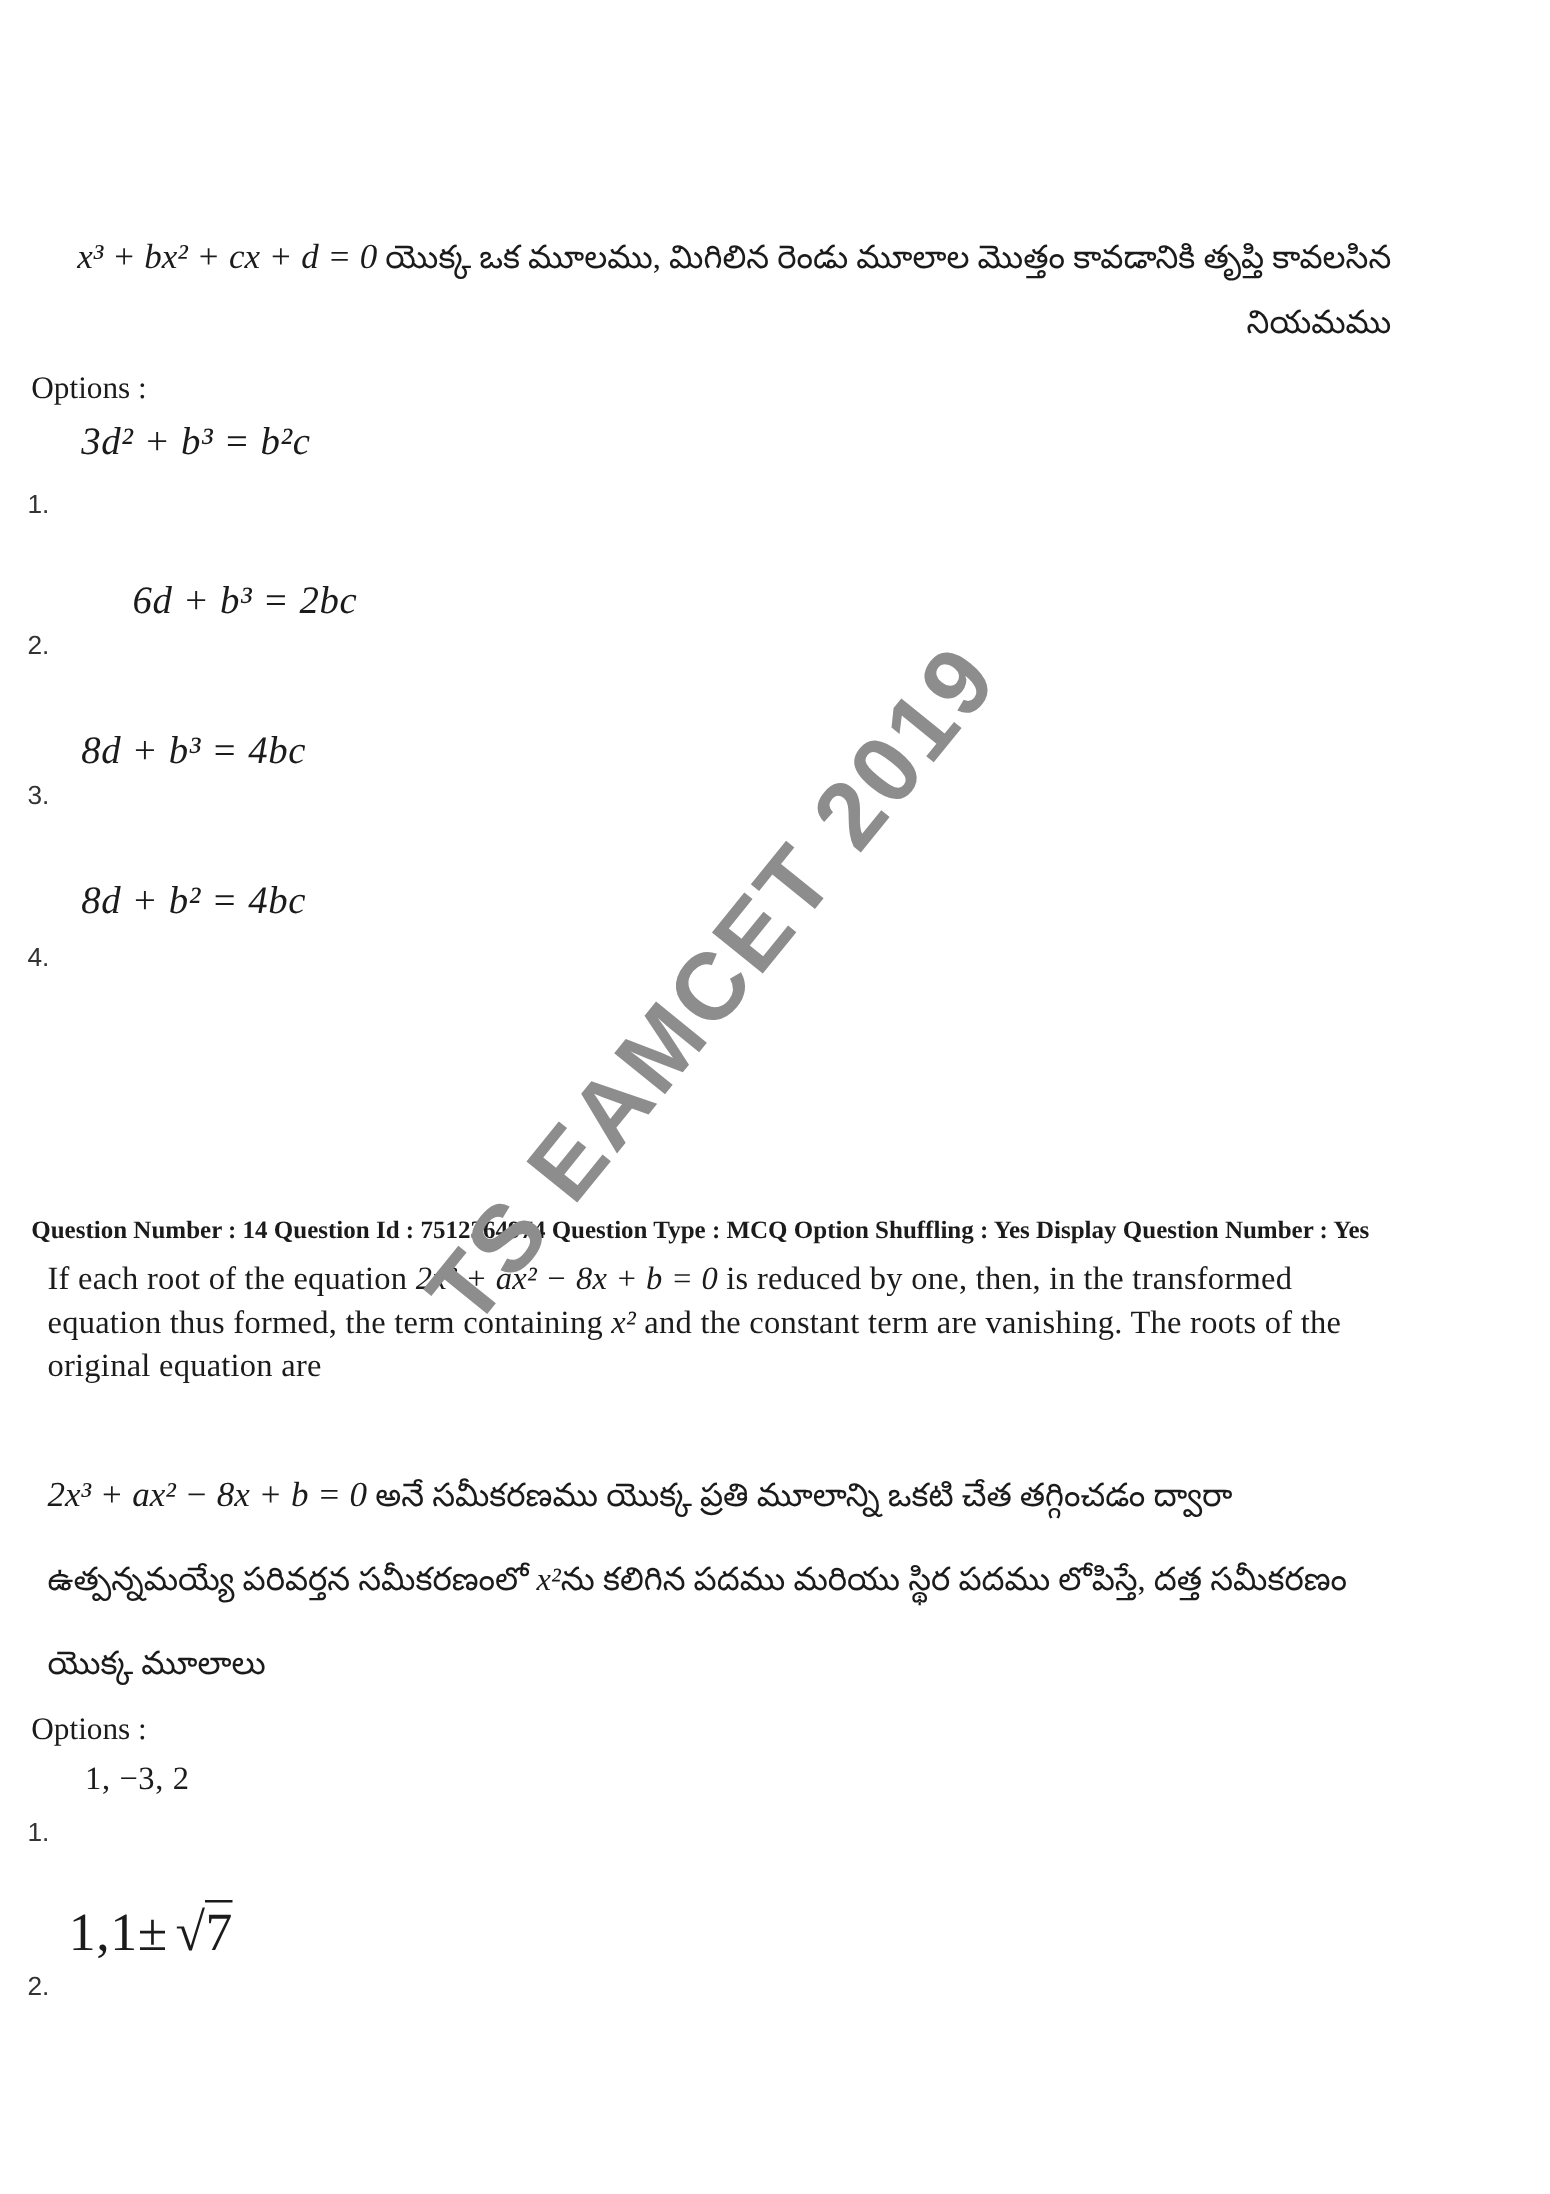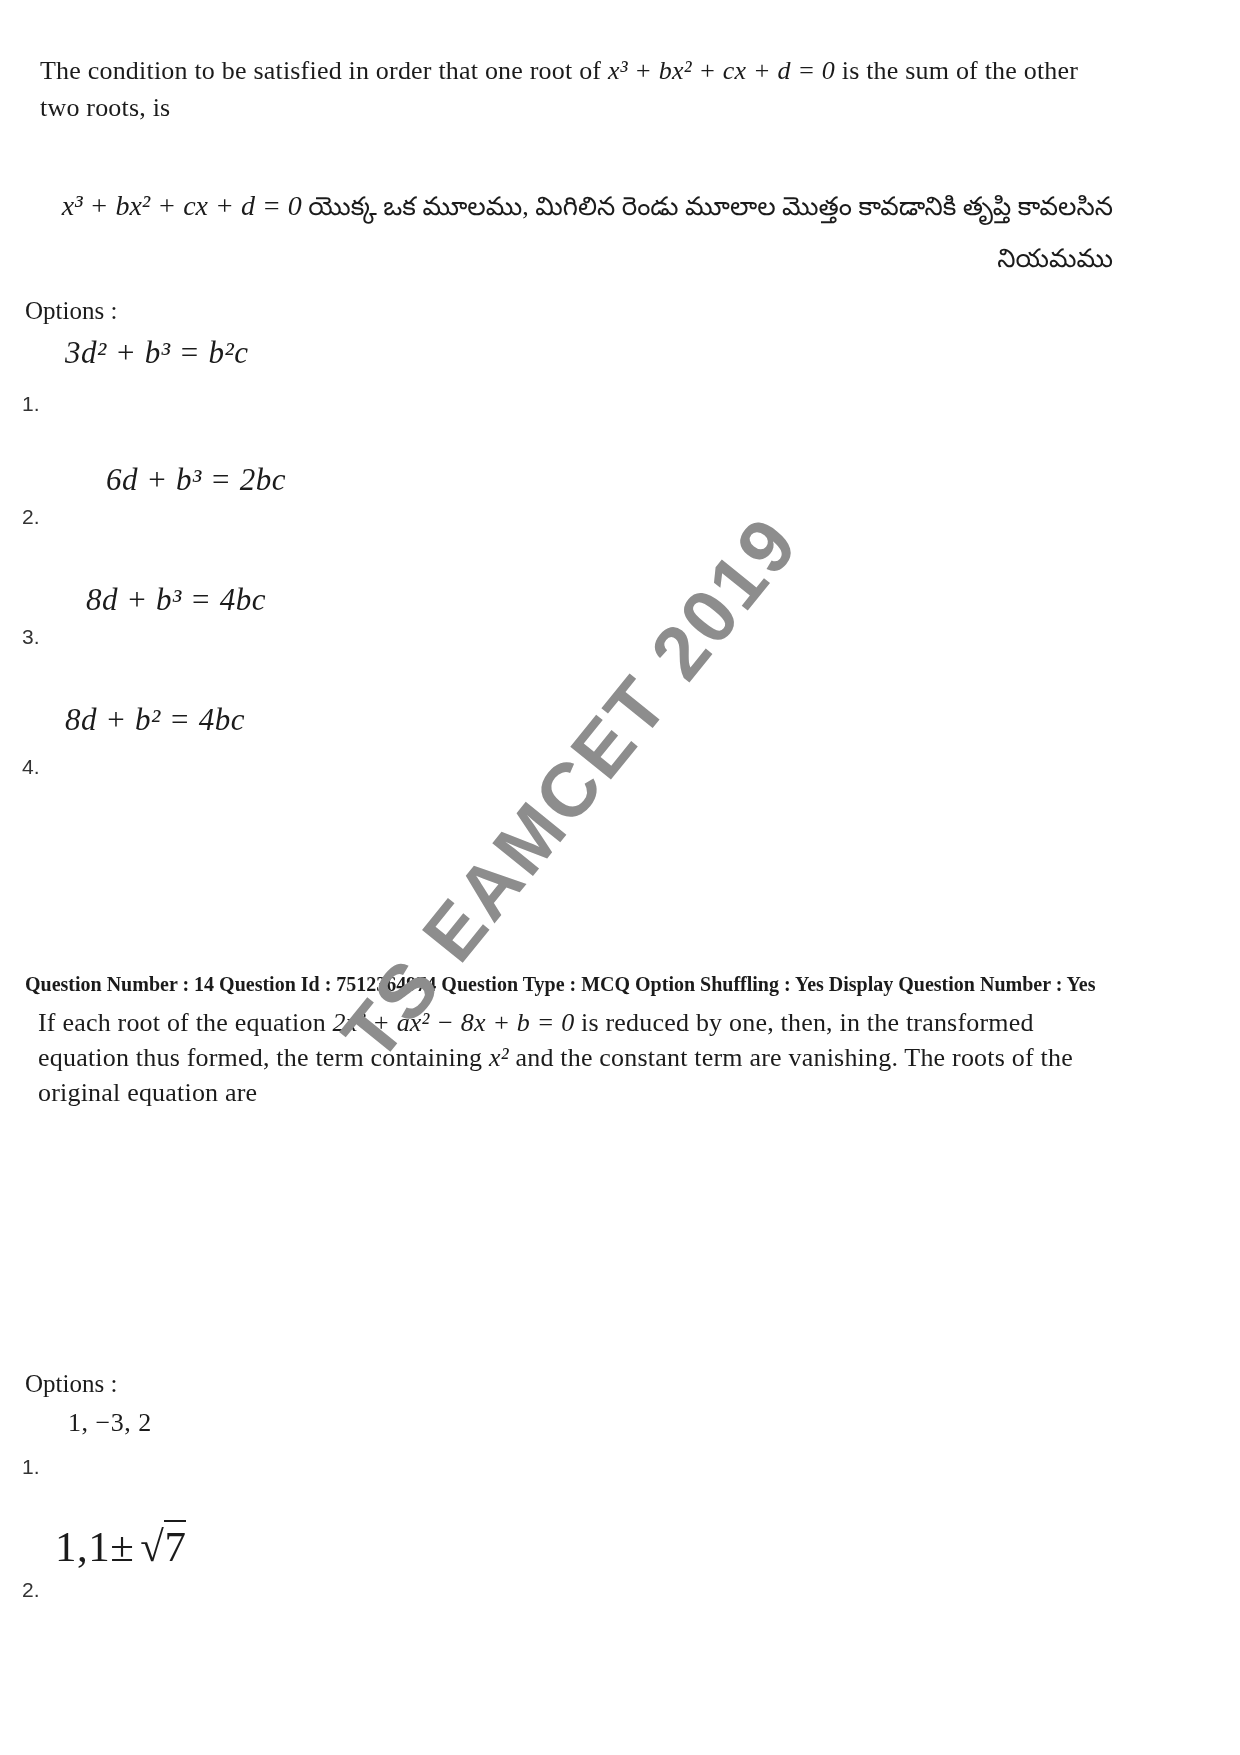--- a/index.html
+++ b/index.html
@@ -23,50 +23,50 @@
     font-size:76px; letter-spacing:3px; white-space:nowrap; z-index:6;
   }
   .radicand { border-top:2px solid #1b1b1b; padding-top:1px; }
   .rad-sign { margin-left:6px; }
 </style>
 </head>
 <body>
 
 <div class="page">
 
-  <div class="abs en-q" style="left:40px; top:52px;">
-    <span>The condition to be satisfied in order that one root of </span><span class="math">x³ + bx² + cx + d = 0</span><span> is the sum of the other two roots, is</span>
-  </div>
 
   <div class="abs te-q" style="left:38px; top:180px; line-height:52px;text-align:right;">
     <span class="math" style="font-size:28px;">x³ + bx² + cx + d = 0</span><span> యొక్క ఒక మూలము, మిగిలిన రెండు మూలాల మొత్తం కావడానికి తృప్తి కావలసిన నియమము</span>
   </div>
 
   <div class="abs options-label" style="left:25px; top:297px;">Options :</div>
 
   <div class="abs opt-formula" style="left:65px; top:335px;">3d² + b³ = b²c</div>
   <div class="abs opt-num" style="left:22px; top:392px;">1.</div>
 
   <div class="abs opt-formula" style="left:70px; top:462px;margin-left:36px;">6d + b³ = 2bc</div>
   <div class="abs opt-num" style="left:22px; top:505px;">2.</div>
 
-  <div class="abs opt-formula" style="left:65px; top:582px;margin-left:21px;">8d + b³ = 4bc</div>
+  <div class="abs opt-formula" style="left:65px; top:582px;">8d + b³ = 4bc</div>
   <div class="abs opt-num" style="left:22px; top:625px;">3.</div>
 
   <div class="abs opt-formula" style="left:65px; top:702px;">8d + b² = 4bc</div>
   <div class="abs opt-num" style="left:22px; top:755px;">4.</div>
 
   <div class="abs meta" style="left:25px; top:941px;">
     <div>Question Number : 14  Question Id : 7512364974  Question Type : MCQ  Option Shuffling : Yes  Display Question Number : Yes</div>
   </div>
 
   <div class="abs en-q" style="left:38px; top:1005px; line-height:35px;">
     <span>If each root of the equation </span><span class="math">2x³ + ax² − 8x + b = 0</span><span> is reduced by one, then, in the transformed equation thus formed, the term containing </span><span class="math">x²</span><span> and the constant term are vanishing. The roots of the original equation are</span>
   </div>
 
+  <div class="abs te-q" style="left:38px; top:1163px; line-height:67px;">
+    <span class="math" style="font-size:28px;">2x³ + ax² − 8x + b = 0</span><span> అనే సమీకరణము యొక్క ప్రతి మూలాన్ని ఒకటి చేత తగ్గించడం ద్వారా ఉత్పన్నమయ్యే పరివర్తన సమీకరణంలో </span><span class="math">x²</span><span>ను కలిగిన పదము మరియు స్థిర పదము లోపిస్తే, దత్త సమీకరణం యొక్క మూలాలు</span>
+  </div>
 
   <div class="abs options-label" style="left:25px; top:1370px;">Options :</div>
 
   <div class="abs opt-roman" style="left:68px; top:1408px;">1, −3, 2</div>
   <div class="abs opt-num" style="left:22px; top:1455px;">1.</div>
 
   <div class="abs opt-roman" style="left:55px; top:1522px; font-size:43px;">
     <span>1,1±</span><span class="rad-sign">√</span><span class="radicand">7</span>
   </div>
   <div class="abs opt-num" style="left:22px; top:1578px;">2.</div>

